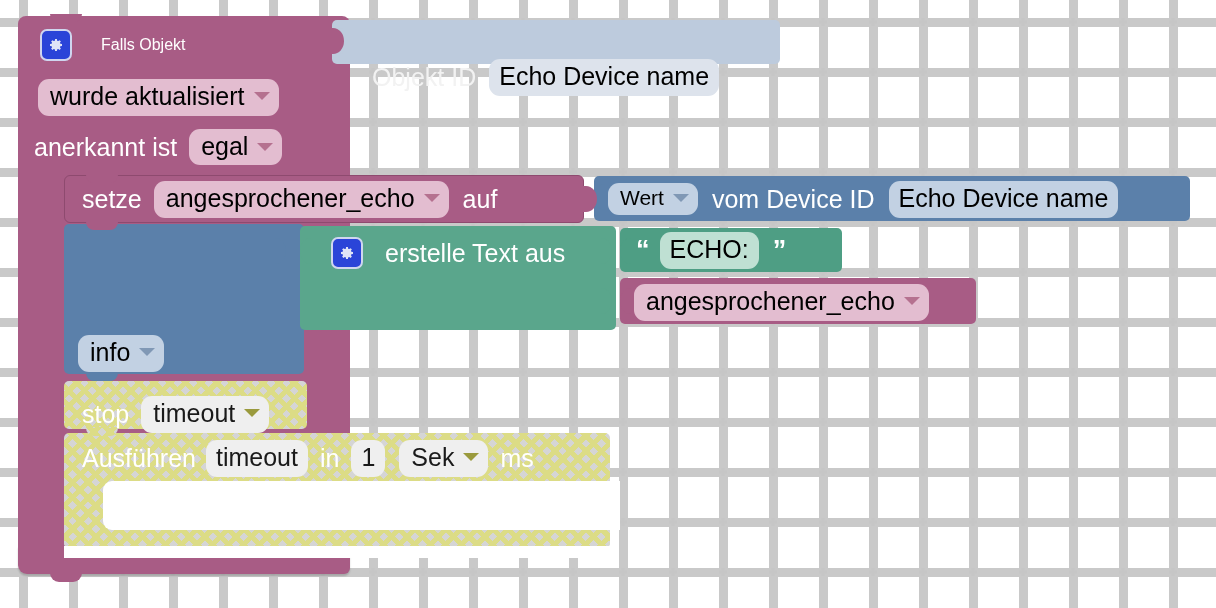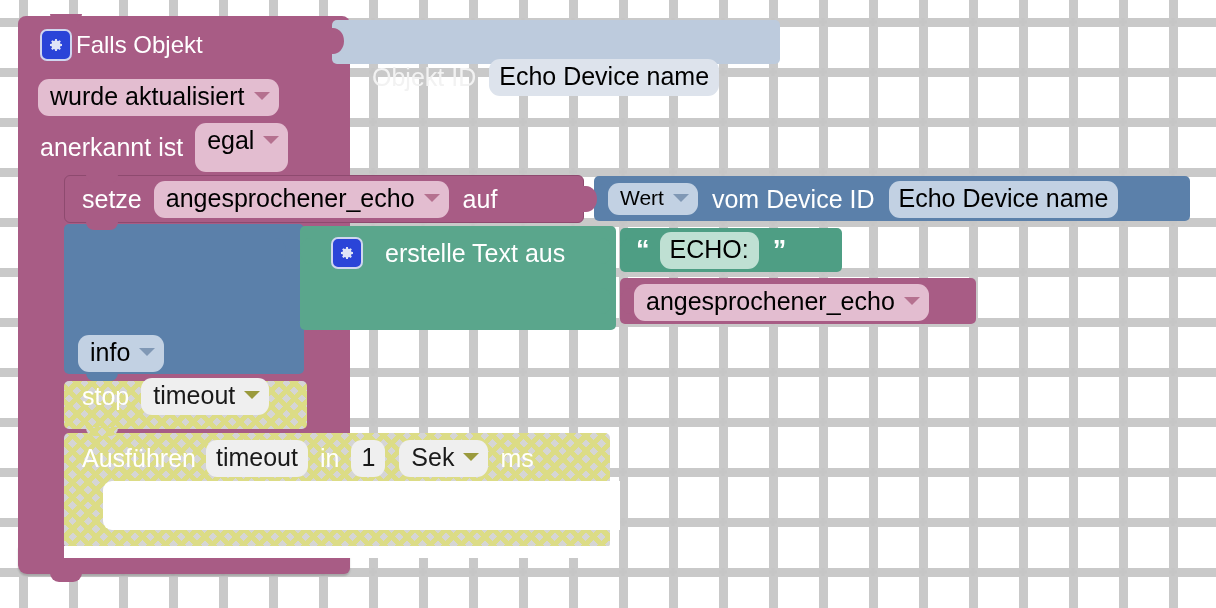--- a/index.html
+++ b/index.html
@@ -151,21 +151,21 @@
   <div style="position:absolute; left:50px; top:572px; width:32px; height:10px;
               background:#a85c85; border-bottom-left-radius:9px; border-bottom-right-radius:9px; z-index:3;"></div>
 
   <div class="blk-row" style="left:40px; top:26px; height:38px; z-index:5;">
     <span class="gear">
       <svg width="18" height="18" viewBox="0 0 24 24" aria-hidden="true">
         <path fill="#dfe4f7" d="M12 8.2a3.8 3.8 0 1 0 0 7.6 3.8 3.8 0 0 0 0-7.6zm0 5.9a2.1 2.1 0 1 1 0-4.2 2.1 2.1 0 0 1 0 4.2z"></path>
         <path fill="#dfe4f7" d="M20 13.2v-2.4l-2.2-.4a6 6 0 0 0-.6-1.4l1.3-1.8-1.7-1.7-1.8 1.3a6 6 0 0 0-1.4-.6L13.2 4h-2.4l-.4 2.2a6 6 0 0 0-1.4.6L7.2 5.5 5.5 7.2l1.3 1.8a6 6 0 0 0-.6 1.4L4 10.8v2.4l2.2.4c.14.5.34.97.6 1.4l-1.3 1.8 1.7 1.7 1.8-1.3c.43.26.9.46 1.4.6l.4 2.2h2.4l.4-2.2c.5-.14.97-.34 1.4-.6l1.8 1.3 1.7-1.7-1.3-1.8c.26-.43.46-.9.6-1.4l2.2-.4z"></path>
       </svg>
     </span>
-    <span class="lbl" style="margin-left:4px; font-size:24px;">Falls Objekt</span>
+    <span class="lbl" style="margin-left:29px; font-size:16px;">Falls Objekt</span>
   </div>
 
   <div class="blk" style="left:332px; top:20px; width:448px; height:44px; background:#bdcbdd;
               border-radius:5px; z-index:4;"></div>
   <div class="tab" style="left:332px; top:28px; background:#bdcbdd; z-index:4;"></div>
 
   <div style="position:absolute; left:330px; top:28px; width:14px; height:26px;
               background:#a85c85; border-top-right-radius:11px 13px; border-bottom-right-radius:11px 13px; z-index:5;"></div>
 
   <div class="blk-row" style="left:372px; top:42px; height:30px; z-index:6;margin-top:20px;">
@@ -173,23 +173,23 @@
     <span class="field" style="background:#dde3ec; margin-left:13px; font-size:25px;">Echo Device name</span>
   </div>
 
   <div class="blk-row" style="left:38px; top:80px; height:34px; z-index:6;">
     <span class="field" style="background:#e3bdd0; font-size:25px; padding:3px 8px 5px 12px;">
       <span>wurde aktualisiert</span>
       <i class="caret" style="color:#b5718f;"></i>
     </span>
   </div>
 
-  <div class="blk-row" style="left:40px; top:130px; height:34px; z-index:6;">
+  <div class="blk-row" style="left:34px; top:130px; height:34px; z-index:6;">
     <span class="lbl" style="font-size:25px;">anerkannt ist</span>
-    <span class="field" style="background:#e3bdd0; margin-left:12px; font-size:25px; padding:3px 8px 17px 12px;">
+    <span class="field" style="background:#e3bdd0; margin-left:12px; font-size:25px; padding:3px 8px 4px 12px;">
       <span>egal</span>
       <i class="caret" style="color:#b5718f;"></i>
     </span>
   </div>
 
   <div class="blk" style="left:64px; top:175px; width:520px; height:48px; background:#a85c85;
               border:1px solid #8e4a6f; border-radius:6px; z-index:6;"></div>
   <div style="position:absolute; left:86px; top:175px; width:32px; height:8px;
               background:#a85c85; border-bottom-left-radius:8px; border-bottom-right-radius:8px; z-index:7;"></div>
   <div style="position:absolute; left:86px; top:221px; width:32px; height:9px;
@@ -274,21 +274,21 @@
     <span class="field" style="background:#e3bdd0; font-size:25px; padding:3px 8px 5px 12px;">
       <span>angesprochener_echo</span>
       <i class="caret" style="color:#b5718f;"></i>
     </span>
   </div>
 
   <div class="blk disabled-fill" style="left:64px; top:381px; width:243px; height:48px; border-radius:5px; z-index:6;"></div>
   <div class="disabled-fill" style="position:absolute; left:86px; top:427px; width:32px; height:9px;
               border-bottom-left-radius:8px; border-bottom-right-radius:8px; z-index:7;"></div>
 
-  <div class="blk-row" style="left:82px; top:380px; height:32px; z-index:9;justify-content:space-between;">
+  <div class="blk-row" style="left:82px; top:398px; height:32px; z-index:9;justify-content:space-between;">
     <span class="disabled-text" style="font-size:25px;">stop</span>
     <span class="field disabled-field" style="margin-left:12px; font-size:25px; padding:3px 8px 5px 12px;">
       <span>timeout</span>
       <i class="caret"></i>
     </span>
   </div>
 
   <div class="blk disabled-fill" style="left:64px; top:433px; width:546px; height:115px; border-radius:5px; z-index:6;"></div>
 
   <div class="blk-row" style="left:82px; top:442px; height:32px; z-index:9;text-align:center;">

